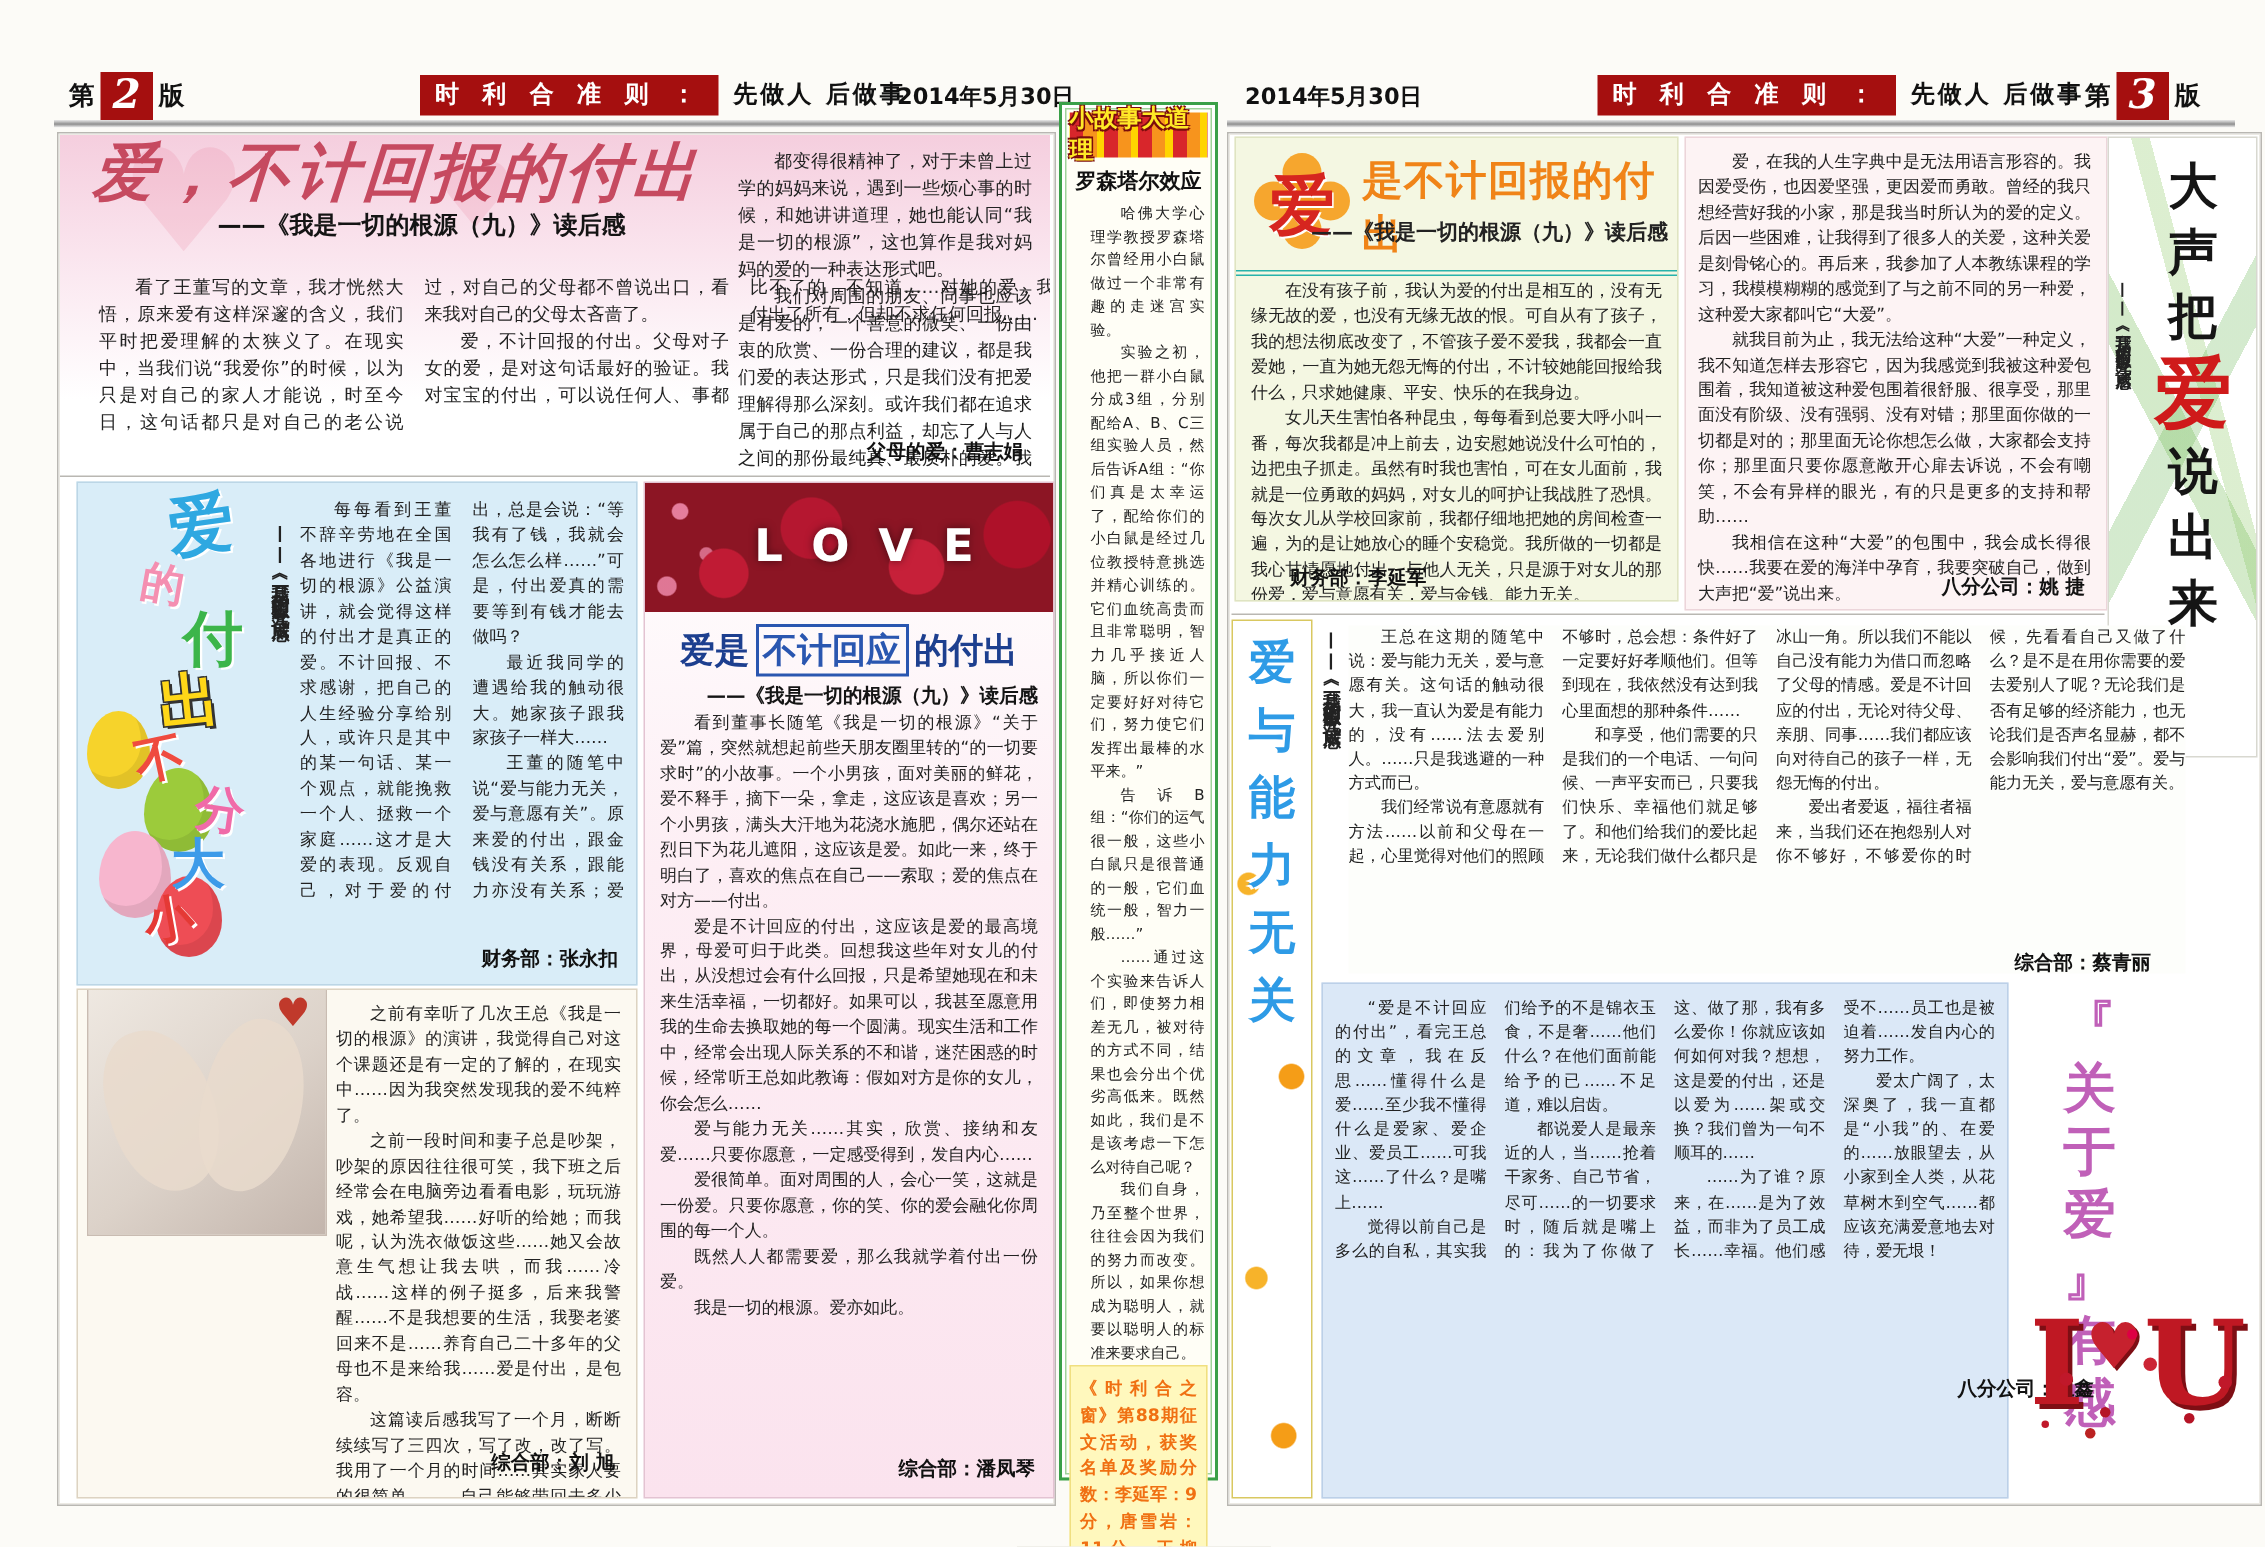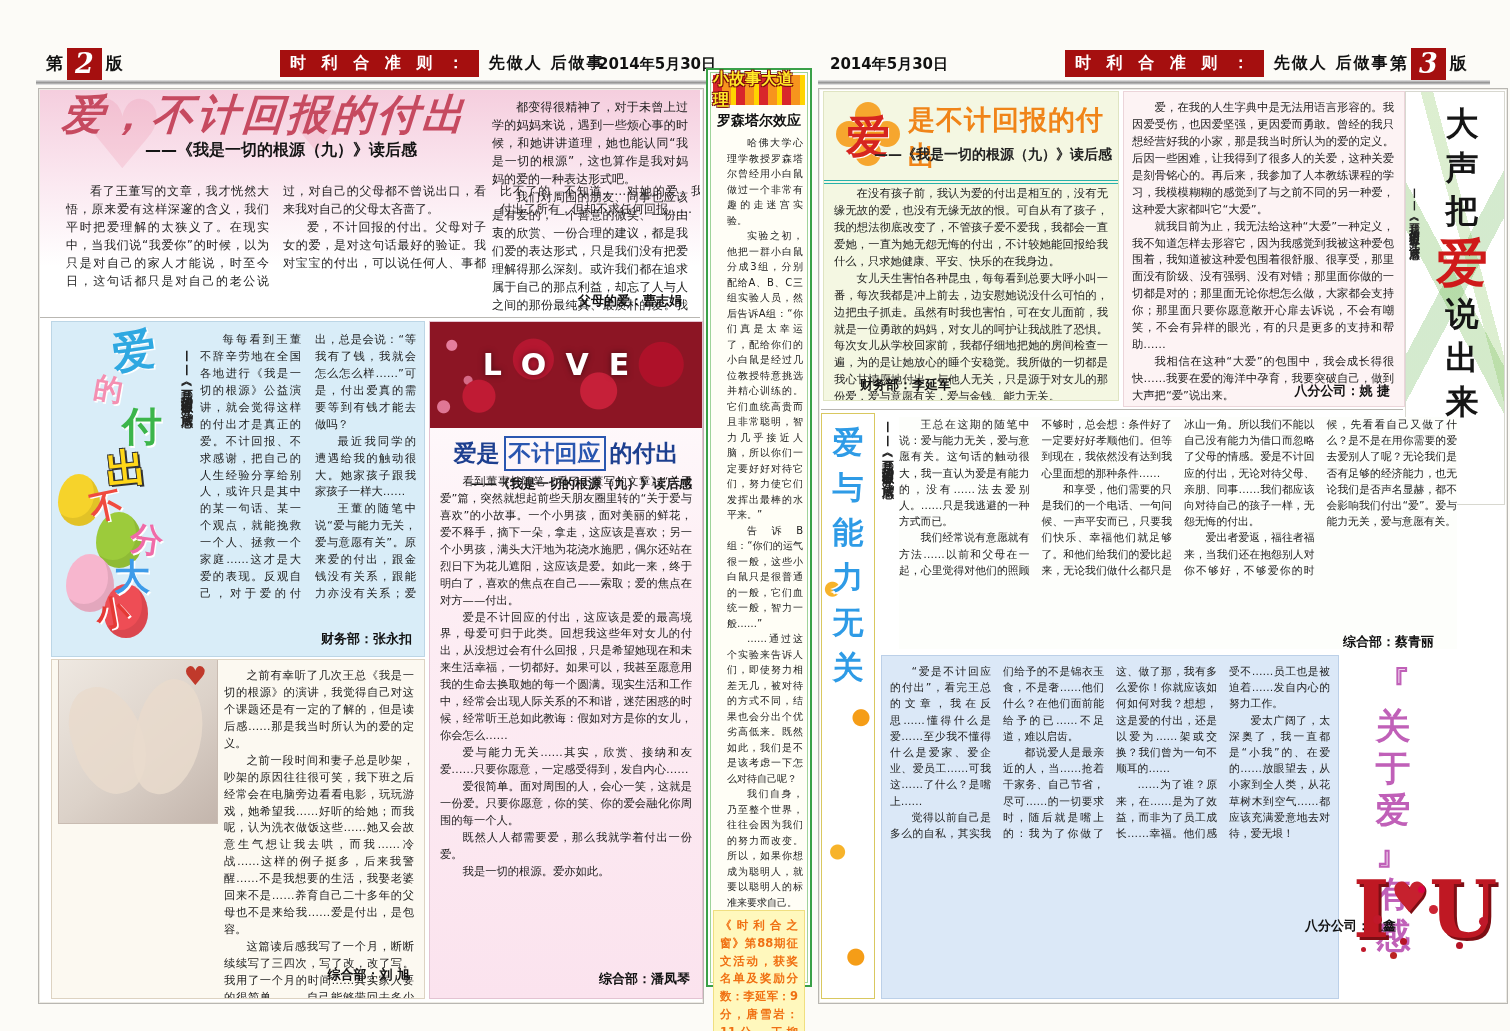--- a/index.html
+++ b/index.html
@@ -195,39 +195,39 @@
           <span>于</span>
           <span>爱</span>
         </div>
       <div class="abs vsub" style="left:82px;top:20px;height:250px;">——《我是一切的根源（九）》读后感</div>
       <div class="abs photoD" style="left:6px;bottom:6px;width:158px;height:168px;">
         <div class="hand" style="left:14px;top:30px;width:70px;height:110px;transform:rotate(-18deg);"></div>
         <div class="hand" style="left:76px;top:24px;width:66px;height:116px;transform:rotate(14deg);"></div>
         <span class="photo-heart" style="right:10px;top:6px;">♥</span>
       </div>
       <div class="abs fs11" style="left:172px;top:8px;width:190px;height:290px;">
-        <p class="p">之前有幸听了几次王总《我是一切的根源》的演讲，我觉得自己对这个课题还是有一定的了解的，但是读后感……那是我当时所认为的爱的定义。</p>
+        <p class="p">之前有幸听了几次王总《我是一切的根源》的演讲，我觉得自己对这个课题还是有一定的了解的，在现实中……因为我突然发现我的爱不纯粹了。</p>
         <p class="p">之前一段时间和妻子总是吵架，吵架的原因往往很可笑，我下班之后经常会在电脑旁边看看电影，玩玩游戏，她希望我……好听的给她；而我呢，认为洗衣做饭这些……她又会故意生气想让我去哄，而我……冷战……这样的例子挺多，后来我警醒……不是我想要的生活，我娶老婆回来不是……养育自己二十多年的父母也不是来给我……爱是付出，是包容。</p>
         <p class="p">这篇读后感我写了一个月，断断续续写了三四次，写了改，改了写。我用了一个月的时间……其实家人要的很简单，……自己能够带回去多少收入……真心地去付出爱，收获的会更多。真的，我是一切的根源！</p>
       </div>
       <div class="byline" style="right:14px;bottom:14px;">综合部：刘 旭</div>
     </div>
 
     <div class="art artC" style="left:390px;top:232px;width:272px;height:676px;">
-      <div class="loveBanner" style="width:100%;height:106px;">
+      <div class="loveBanner" style="width:100%;height:86px;padding-left:20px;">
         <div class="love-letters">LOVE</div>
       </div>
       <div class="headC" style="margin-top:8px;">
         <span>爱是</span>
         <span class="boxed">不计回应</span>
         <span>的付出</span>
       </div>
       <div class="headC-sub">——《我是一切的根源（九）》读后感</div>
       <div class="abs fs11" style="left:10px;top:152px;width:252px;height:478px;">
-        <p class="p">看到董事长随笔《看了王董写的文章》“关于爱”篇，突然就想起前些天朋友圈里转的“关于爱与喜欢”的小故事。一个小男孩，面对美丽的鲜花，爱不释手，摘下一朵，拿走，这应该是喜欢；另一个小男孩，满头大汗地为花浇水施肥，偶尔还站在烈日下为花儿遮阳，这应该是爱。如此一来，终于明白了，喜欢的焦点在自己——索取；爱的焦点在对方——付出。</p>
+        <p class="p">看到董事长随笔《我是一切的根源》“关于爱”篇，突然就想起前些天朋友圈里转的“的一切要求时”的小故事。一个小男孩，面对美丽的鲜花，爱不释手，摘下一朵，拿走，这应该是喜欢；另一个小男孩，满头大汗地为花浇水施肥，偶尔还站在烈日下为花儿遮阳，这应该是爱。如此一来，终于明白了，喜欢的焦点在自己——索取；爱的焦点在对方——付出。</p>
         <p class="p">爱是不计回应的付出，这应该是爱的最高境界，母爱可归于此类。回想我这些年对女儿的付出，从没想过会有什么回报，只是希望她现在和未来生活幸福，一切都好。如果可以，我甚至愿意用我的生命去换取她的每一个圆满。现实生活和工作中，经常会出现人际关系的不和谐，迷茫困惑的时候，经常听王总如此教诲：假如对方是你的女儿，你会怎么……</p>
         <p class="p">爱与能力无关……其实，欣赏、接纳和友爱……只要你愿意，一定感受得到，发自内心……</p>
         <p class="p">爱很简单。面对周围的人，会心一笑，这就是一份爱。只要你愿意，你的笑、你的爱会融化你周围的每一个人。</p>
         <p class="p">既然人人都需要爱，那么我就学着付出一份爱。</p>
         <p class="p">我是一切的根源。爱亦如此。</p>
       </div>
       <div class="byline" style="right:12px;bottom:10px;">综合部：潘凤琴</div>
     </div>
   </div>
 

